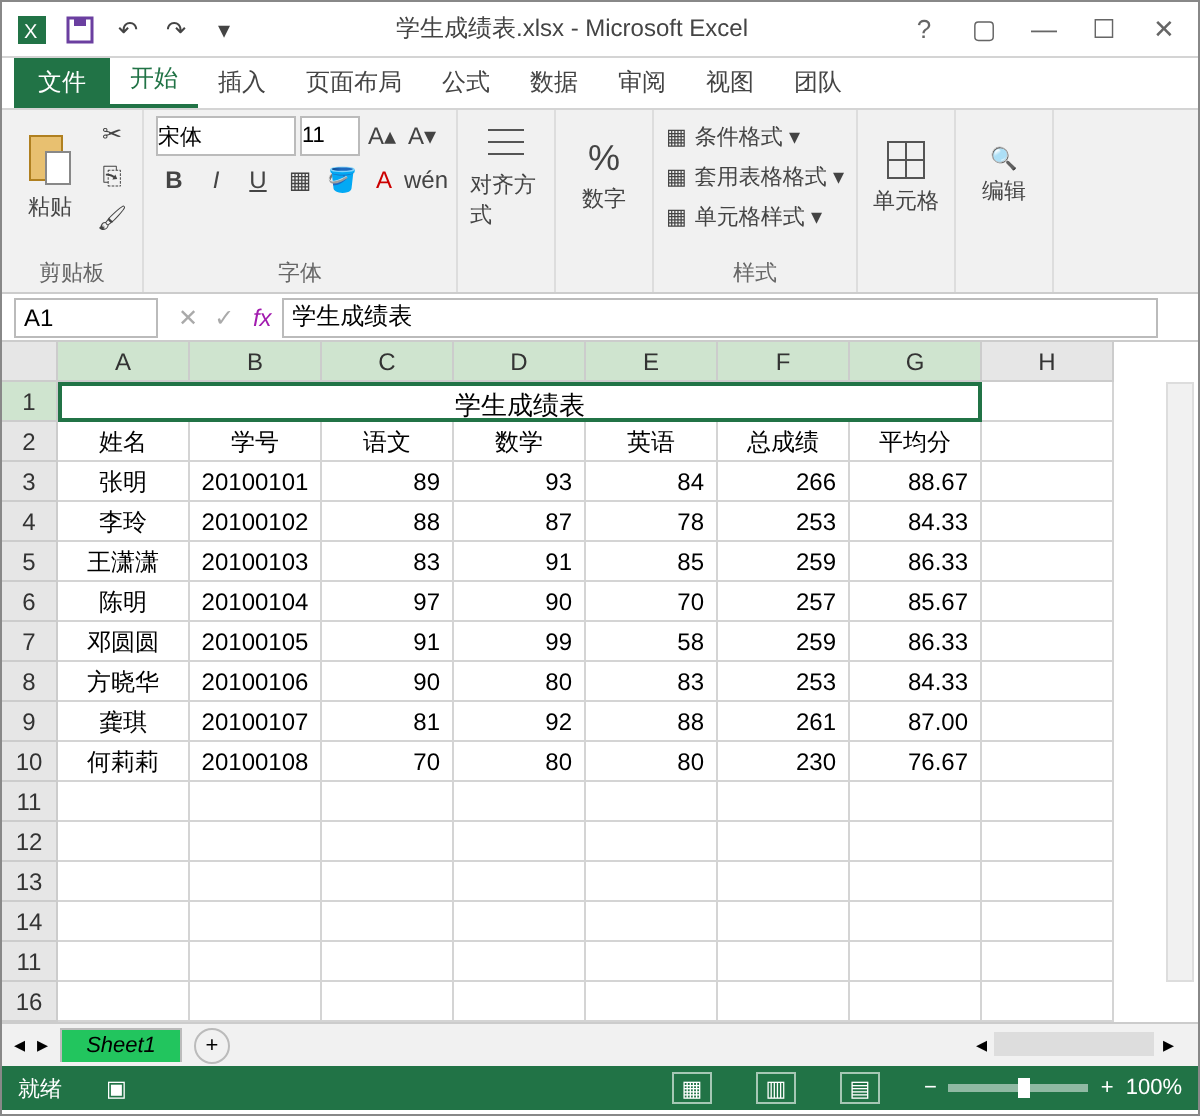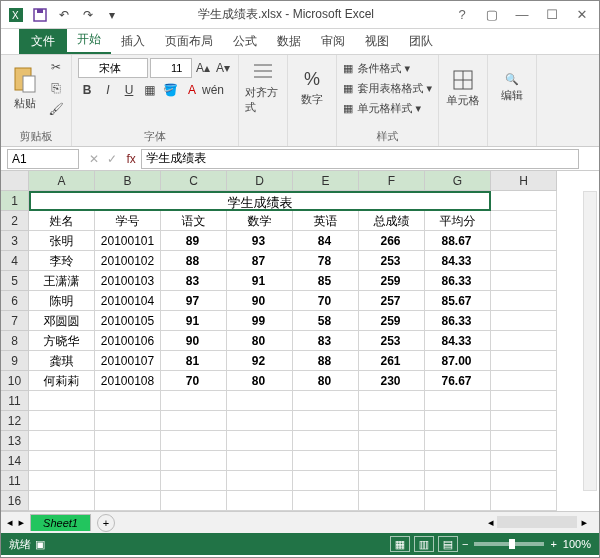--- a/index.html
+++ b/index.html
@@ -7,63 +7,63 @@
 
 
 .titlebar { height: 28px; background: #fff; display: flex; align-items: center; padding: 0 6px; border-bottom: 1px solid #d4d4d4; }
 .titlebar .qat { display: flex; gap: 6px; align-items: center; }
 .titlebar .qat-btn { width: 18px; height: 18px; display: flex; align-items: center; justify-content: center; color: #444; }
 .title-text { flex: 1; text-align: center; color: #444; font-size: 12px; }
 .winctrl { display: flex; gap: 8px; align-items: center; }
 .winctrl span { width: 22px; height: 20px; display: flex; align-items: center; justify-content: center; color: #666; font-size: 13px; }
 
 
-.tabstrip { height: 26px; background: #fff; display: flex; align-items: flex-end; padding-left: 18px; border-bottom: 1px solid #d4d4d4; }
+.tabstrip { height: 26px; background: #fff; display: flex; align-items: flex-end; padding-left: 6px; border-bottom: 1px solid #d4d4d4; }
 .tab-file { background: #217346; color: #fff; padding: 4px 12px; font-size: 12px; }
 .tab { padding: 4px 10px; color: #444; cursor: pointer; font-size: 12px; }
 .tab.active { color: #217346; border-bottom: 2px solid #217346; }
 
 
 .ribbon { height: 92px; background: #f1f1f1; display: flex; border-bottom: 1px solid #ccc; }
 .group { border-right: 1px solid #ddd; padding: 3px 6px 2px; display: flex; flex-direction: column; justify-content: space-between; }
 .group-label { text-align: center; font-size: 11px; color: #666; margin-top: 2px; }
 .group-body { display: flex; gap: 4px; align-items: flex-start; }
 .btn-lg { width: 36px; height: 60px; display: flex; flex-direction: column; align-items: center; justify-content: center; gap: 2px; font-size: 11px; color: #444; }
 .icon { display: inline-flex; align-items: center; justify-content: center; }
 .font-row { display: flex; gap: 2px; align-items: center; margin-bottom: 3px; }
-.font-sel { height: 20px; border: 1px solid #bbb; background: #fff; font-size: 11px; padding: 0 20px; display: flex; align-items: center; }
+.font-sel { height: 20px; border: 1px solid #bbb; background: #fff; font-size: 11px; padding: 0 0; display: flex; align-items: center; }
 .fmt-row { display: flex; gap: 3px; margin-bottom: 2px; }
 .fmt-btn { width: 18px; height: 18px; display: flex; align-items: center; justify-content: center; font-size: 12px; color: #444; }
 .styles-row { display: flex; align-items: center; gap: 4px; font-size: 11px; color: #444; height: 20px; }
 
 
 .fbar { height: 24px; display: flex; align-items: center; border-bottom: 1px solid #ccc; background: #fff; justify-content: center; }
 .namebox { width: 72px; height: 20px; border: 1px solid #bbb; margin: 0 6px; padding: 0 4px; font-size: 12px; display: flex; align-items: center; }
-.fx { width: 20px; text-align: center; color: #7f1d1d; }
+.fx { width: 20px; text-align: center; color: #a21caf; font-style: italic; }
 .finput { flex: 1; height: 20px; border: 1px solid #bbb; padding: 0 4px; font-size: 12px; display: flex; align-items: center; margin-right: 20px; }
 
 
 .grid-wrap { height: 340px; overflow: hidden; position: relative; }
 .grid { display: grid; grid-template-columns: 28px repeat(8, 66px); font-size: 12px; }
 .colhdr, .rowhdr, .corner { background: #e6e6e6; border: 1px solid #ccc; border-top: none; border-left: none; text-align: center; height: 20px; line-height: 20px; color: #333; }
 .colhdr.sel { background: #cfe4cf; }
 .rowhdr.sel { background: #cfe4cf; }
 .cell { border-right: 1px solid #d4d4d4; border-bottom: 1px solid #d4d4d4; height: 20px; line-height: 20px; padding: 0 4px; text-align: center; white-space: nowrap; overflow: hidden; }
-.cell.num { padding-right: 6px; font-weight: bold; }
+.cell.num { text-align: right; padding-right: 6px; }
 .merged-title { grid-column: 2 / span 7; text-align: center; font-size: 13px; border: 2px solid #217346; background: #fff; }
 .vscroll { position: absolute; right: 2px; top: 20px; width: 14px; height: 300px; background: #f1f1f1; border: 1px solid #ddd; }
 
 
 .sheets { height: 22px; display: flex; align-items: center; border-top: 1px solid #ccc; background: #f1f1f1; padding: 0 6px; gap: 6px; font-size: 11px; }
 .sheet-tab { background: #22c55e; border: 1px solid #bbb; border-bottom: none; padding: 2px 12px; font-style: italic; }
 .add-sheet { width: 18px; height: 18px; border: 1px solid #bbb; border-radius: 50%; display: flex; align-items: center; justify-content: center; }
 .hscroll { flex: 1; display: flex; justify-content: flex-end; padding-right: 6px; gap: 4px; }
 
 
-.status { height: 22px; background: #217346; color: #fff; display: flex; align-items: center; padding: 0 8px; font-size: 11px; gap: 4px; }
+.status { height: 22px; background: #217346; color: #fff; display: flex; align-items: center; padding: 0 8px; font-size: 11px; gap: 22px; }
 .status .spacer { flex: 1; }
 .view-btn { width: 20px; height: 16px; border: 1px solid rgba(255,255,255,0.6); display: inline-flex; align-items: center; justify-content: center; }
 .zoom { display: flex; align-items: center; gap: 6px; }
 .zoom-track { width: 70px; height: 4px; background: rgba(255,255,255,0.5); position: relative; }
 .zoom-thumb { position: absolute; left: 50%; top: -3px; width: 6px; height: 10px; background: #fff; }
 
 svg { display: block; }
 </style>
 </head>
 <body>

